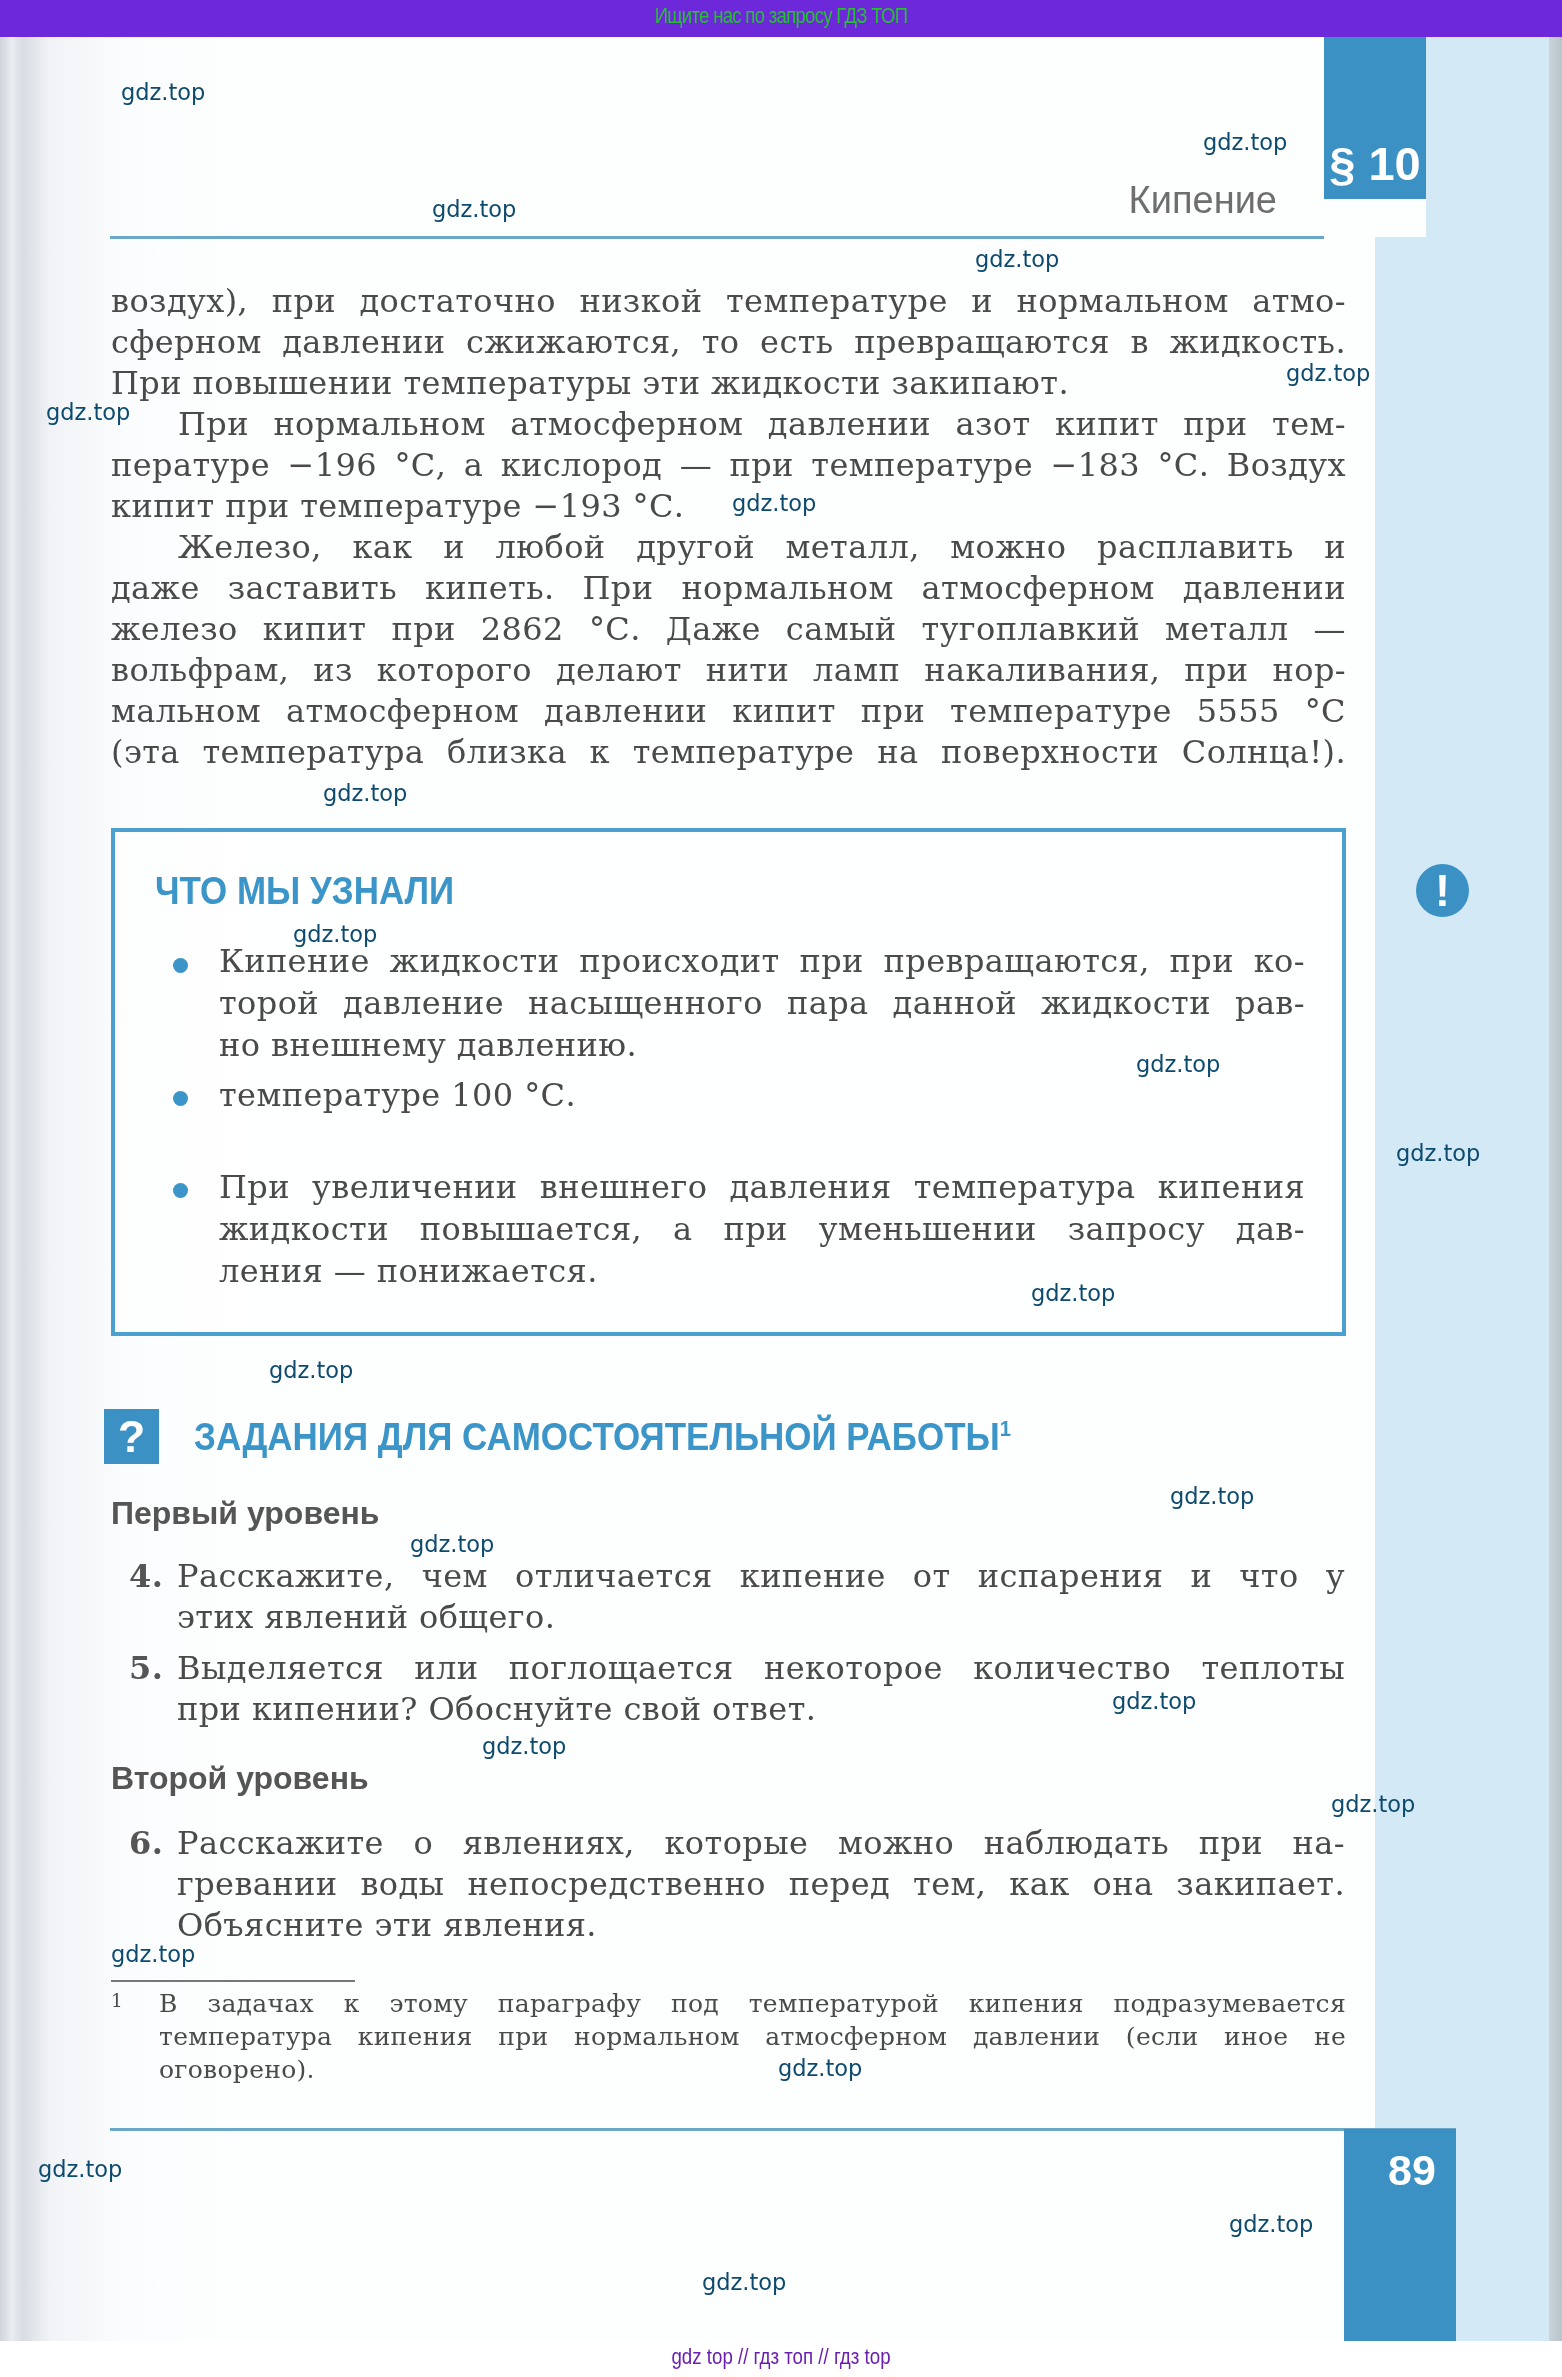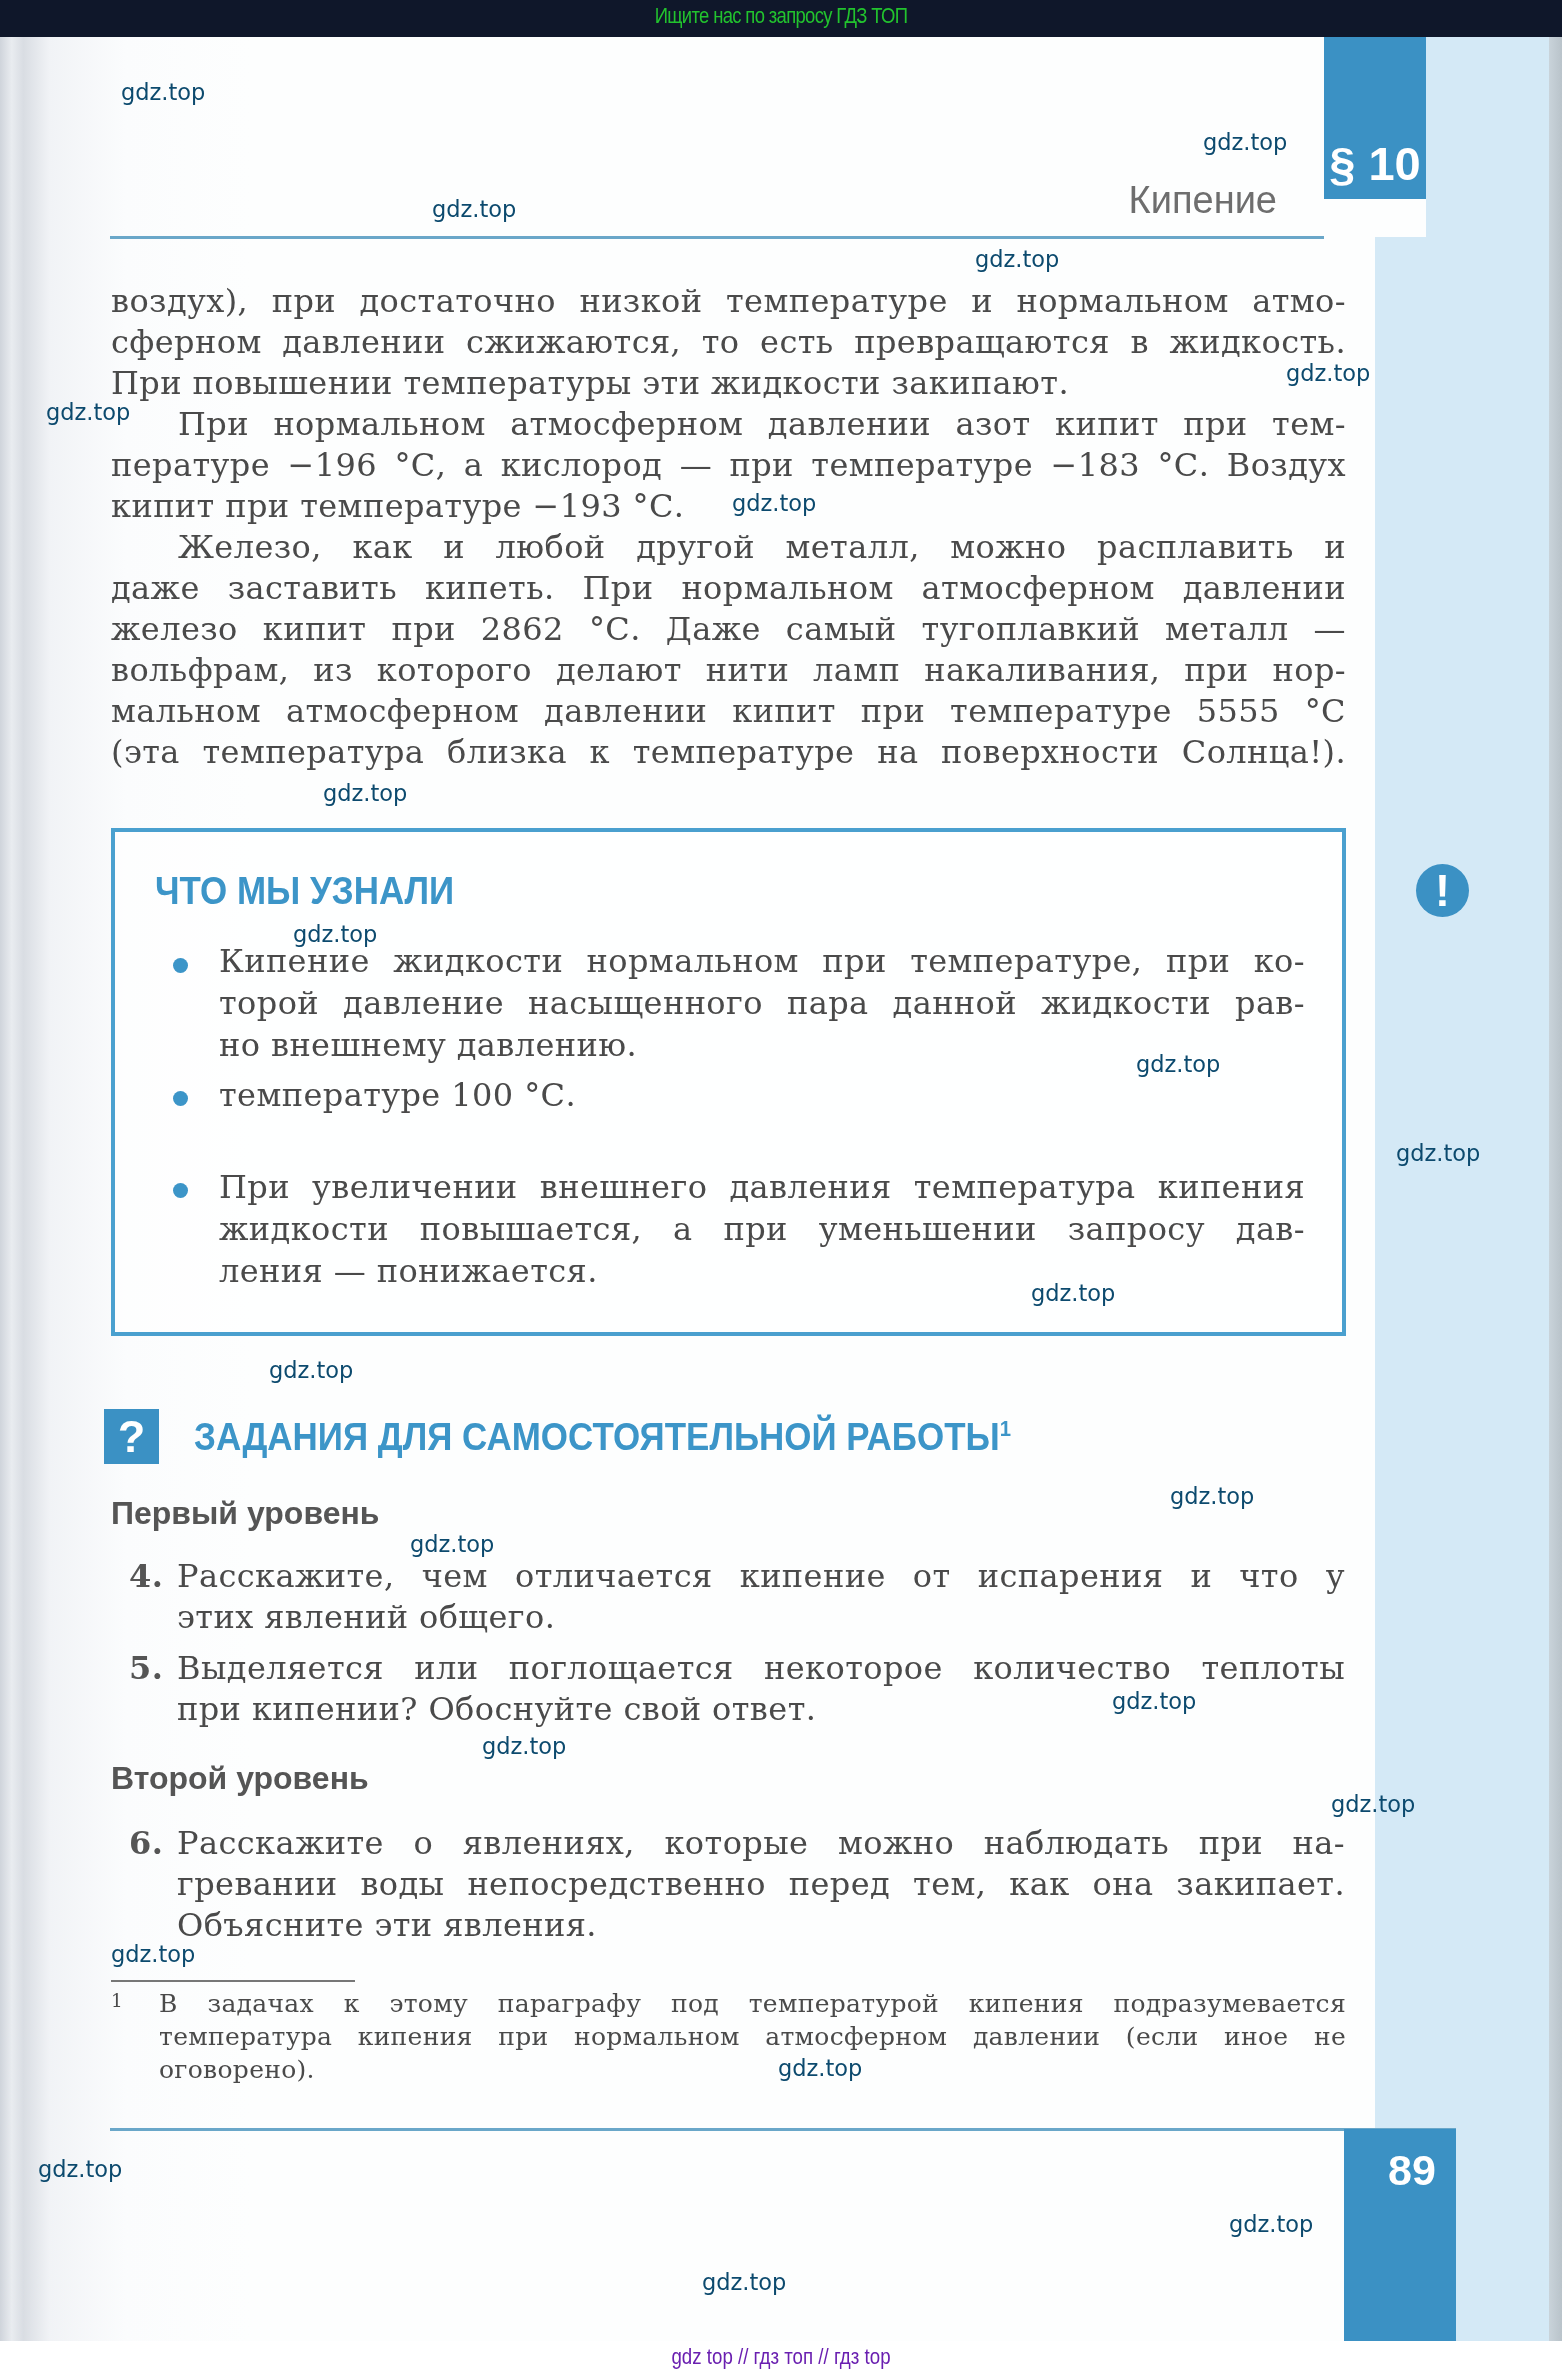--- a/index.html
+++ b/index.html
@@ -1,17 +1,17 @@
 <!DOCTYPE html>
 <html style="font-size:13.3px"><head>
 <meta charset="utf-8">
 <style>
   html, body { margin:0; padding:0; }
   body { width:1562px; height:2377px; position:relative; background:#ffffff; overflow:hidden; font-family:"DejaVu Serif", serif; }
-  .banner { position:absolute; left:0; top:0; width:1562px; height:37px; background:#0f172a; text-align:center; }
+  .banner { position:absolute; left:0; top:0; width:1562px; height:37px; background:#6d28d9; text-align:center; }
   .banner span { position:absolute; left:0; right:0; top:3.3px; font-family:"Liberation Sans", sans-serif; font-size:22.5px; color:#22c32e; letter-spacing:-0.8px; transform:scaleX(0.82); }
   .page { position:absolute; left:0; top:37px; width:1562px; height:2304px; background:linear-gradient(90deg,#cfd4db 0px,#e9ecf0 11.7px,#d9dde3 23.4px,#f1f3f6 50px,#fbfcfd 125px,#fdfefe 250px); }
   .rightcol { position:absolute; left:1375px; top:200px; width:175px; height:2104px; background:#d4e9f6; }
   .rightcol-top { position:absolute; left:1426px; top:0px; width:124px; height:200px; background:#d4e9f6; }
   .edge { position:absolute; left:1549px; top:0; width:13.3px; height:2304px; background:linear-gradient(90deg,#c9d3da,#b9c3ca); }
   .tab-top { position:absolute; left:1324px; top:0px; width:102px; height:162px; background:#3b91c4; }
   .tab-top span { position:absolute; left:0; right:0; bottom:8.3px; text-align:center; color:#fff; font-family:"Liberation Sans", sans-serif; font-weight:bold; font-size:47px; }
   .header-line { position:absolute; left:110px; top:199px; width:1214px; height:3.3px; background:#6aa7c9; }
   .header-title { position:absolute; right:285px; top:142px; font-family:"Liberation Sans", sans-serif; font-size:38px; color:#6e6e6e; }
   .tab-bottom { position:absolute; left:1344px; top:2092px; width:112px; height:212px; background:#3b91c4; }
@@ -84,21 +84,21 @@
   <span class="line">вольфрам, из которого делают нити ламп накаливания, при нор-</span>
   <span class="line">мальном атмосферном давлении кипит при температуре 5555 °С</span>
   <span class="line">(эта температура близка к температуре на поверхности Солнца!).</span>
 </div>
 
 <div class="summary-box">
   <div class="summary-title">ЧТО МЫ УЗНАЛИ</div>
 
   <div class="bullet" style="top:126px;"></div>
   <div class="btext" style="top:108px;">
-    <span class="line">Кипение жидкости нормальном при температуре, при ко-</span>
+    <span class="line">Кипение жидкости происходит при превращаются, при ко-</span>
     <span class="line">торой давление насыщенного пара данной жидкости рав-</span>
     <span class="line last">но внешнему давлению.</span>
   </div>
 
   <div class="bullet" style="top:259px;"></div>
   <div class="btext" style="top:242px;">
     <span class="line last">температуре 100 °С.</span>
   </div>
 
   <div class="bullet" style="top:351px;"></div>

